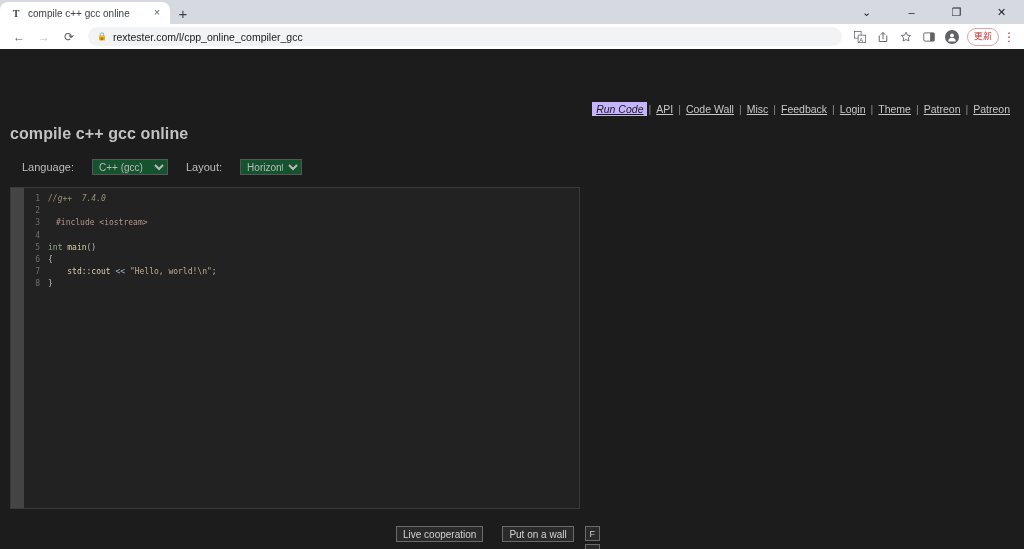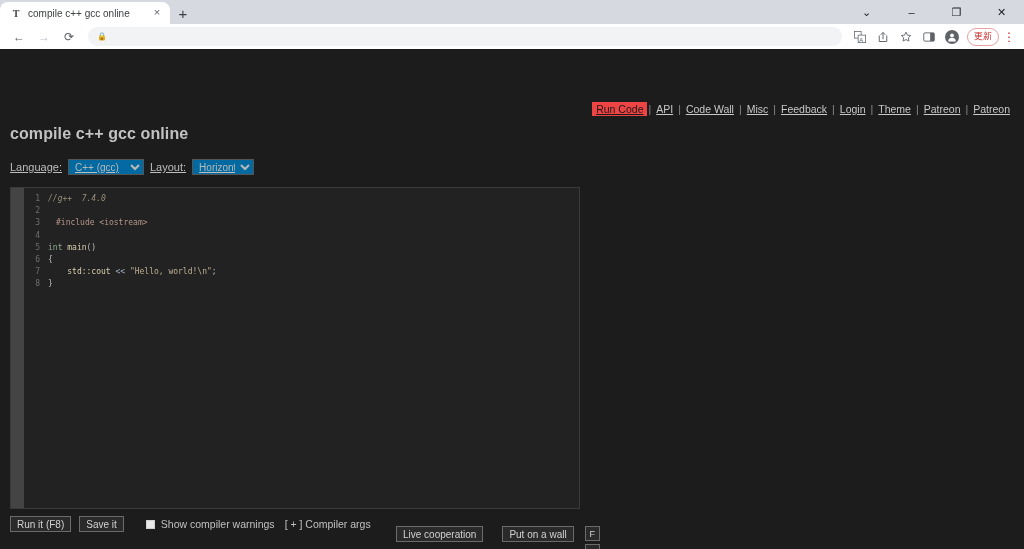--- a/index.html
+++ b/index.html
@@ -148,48 +148,48 @@
     align-items: center;
     gap: 0;
     white-space: nowrap;
   }
   .topnav a {
     color: #c8c8c8;
     text-decoration: underline;
     padding: 1px 4px;
   }
   .topnav a.active {
-    background: #ef4444;
+    background: #c4b5fd;
     color: #1a1a1a;
     text-decoration: underline;
+    font-style: italic;
   }
   .topnav .sep { color: #8a8a8a; padding: 0 1px; }
 
   .page-title {
     position: absolute;
     left: 10px; top: 76px;
     font-size: 16px;
     font-weight: bold;
     color: #c2c2c2;
     letter-spacing: .1px;
   }
 
   .ctrlrow {
     position: absolute;
-    left: 10px; top: 110px;
+    left: 22px; top: 110px;
     display: flex;
     align-items: center;
     font-size: 11px;
     color: #bdbdbd;
-    gap: 6px;
-    text-decoration: underline;
+    gap: 18px;
   }
   .ctrlrow label { font-size: 11px; }
   select.sel {
-    background: #0369a1;
+    background: #14532d;
     color: #b9b9b9;
     border: 1px solid #555;
     font-size: 10px;
     font-family: "Liberation Sans", sans-serif;
     height: 16px;
     padding: 0 2px;
   }
   select.sel-lang { width: 76px; }
   select.sel-layout { width: 62px; }
 
@@ -327,20 +327,21 @@
       <span>✕</span>
     </div>
   </div>
 
   <div class="toolbar">
     <div class="navbtn">←</div>
     <div class="navbtn dim">→</div>
     <div class="navbtn">⟳</div>
     <div class="omnibox">
       <span class="lock-icon">🔒</span>
+      <span class="url">rextester.com/l/cpp_online_compiler_gcc</span>
     </div>
     <div class="tb-icon">
       <svg width="12" height="12" viewBox="0 0 16 16" aria-hidden="true">
         <rect x="0.5" y="0.5" width="9" height="9" fill="none" stroke="#5f6368"></rect>
         <rect x="5.5" y="5.5" width="10" height="10" fill="#fff" stroke="#5f6368"></rect>
         <text x="7" y="14" font-size="8" fill="#5f6368" font-family="Liberation Sans, sans-serif">A</text>
       </svg>
     </div>
     <div class="tb-icon">
       <svg width="12" height="12" viewBox="0 0 16 16" aria-hidden="true">
@@ -412,29 +413,20 @@
         <div>4</div>
         <div>5</div>
         <div>6</div>
         <div>7</div>
         <div>8</div>
       </div>
     <div class="code" id="codearea"><div><span class="c-comment">//g++  7.4.0</span></div><div>&nbsp;</div><div><span class="c-pre">#include &lt;iostream&gt;</span></div><div>&nbsp;</div><div><span class="c-kw">int </span><span class="c-fn">main</span><span class="c-punct">()</span></div><div><span class="c-punct">{</span></div><div><span class="c-id">    std::cout </span><span class="c-op">&lt;&lt; </span><span class="c-str">"Hello, world!\n"</span><span class="c-punct">;</span></div><div><span class="c-punct">}</span></div></div>
   </div>
 
 
-  <div class="btnrow">
-    <button class="btn">Run it (F8)</button>
-    <button class="btn">Save it</button>
-    <span class="chkwrap">
-      <span class="chkbox"></span>
-      <span>Show compiler warnings</span>
-    </span>
-    <span class="plus-link">[ + ] Compiler args</span>
-  </div>
 
   <div class="showinput">[ + ] Show input</div>
 
   <div class="rightbtns">
     <button class="btn">Live cooperation</button>
     <button class="btn">Put on a wall</button>
     <span class="sq-col">
       <span class="sq">F</span>
       <span class="sq">?</span>
     </span>

